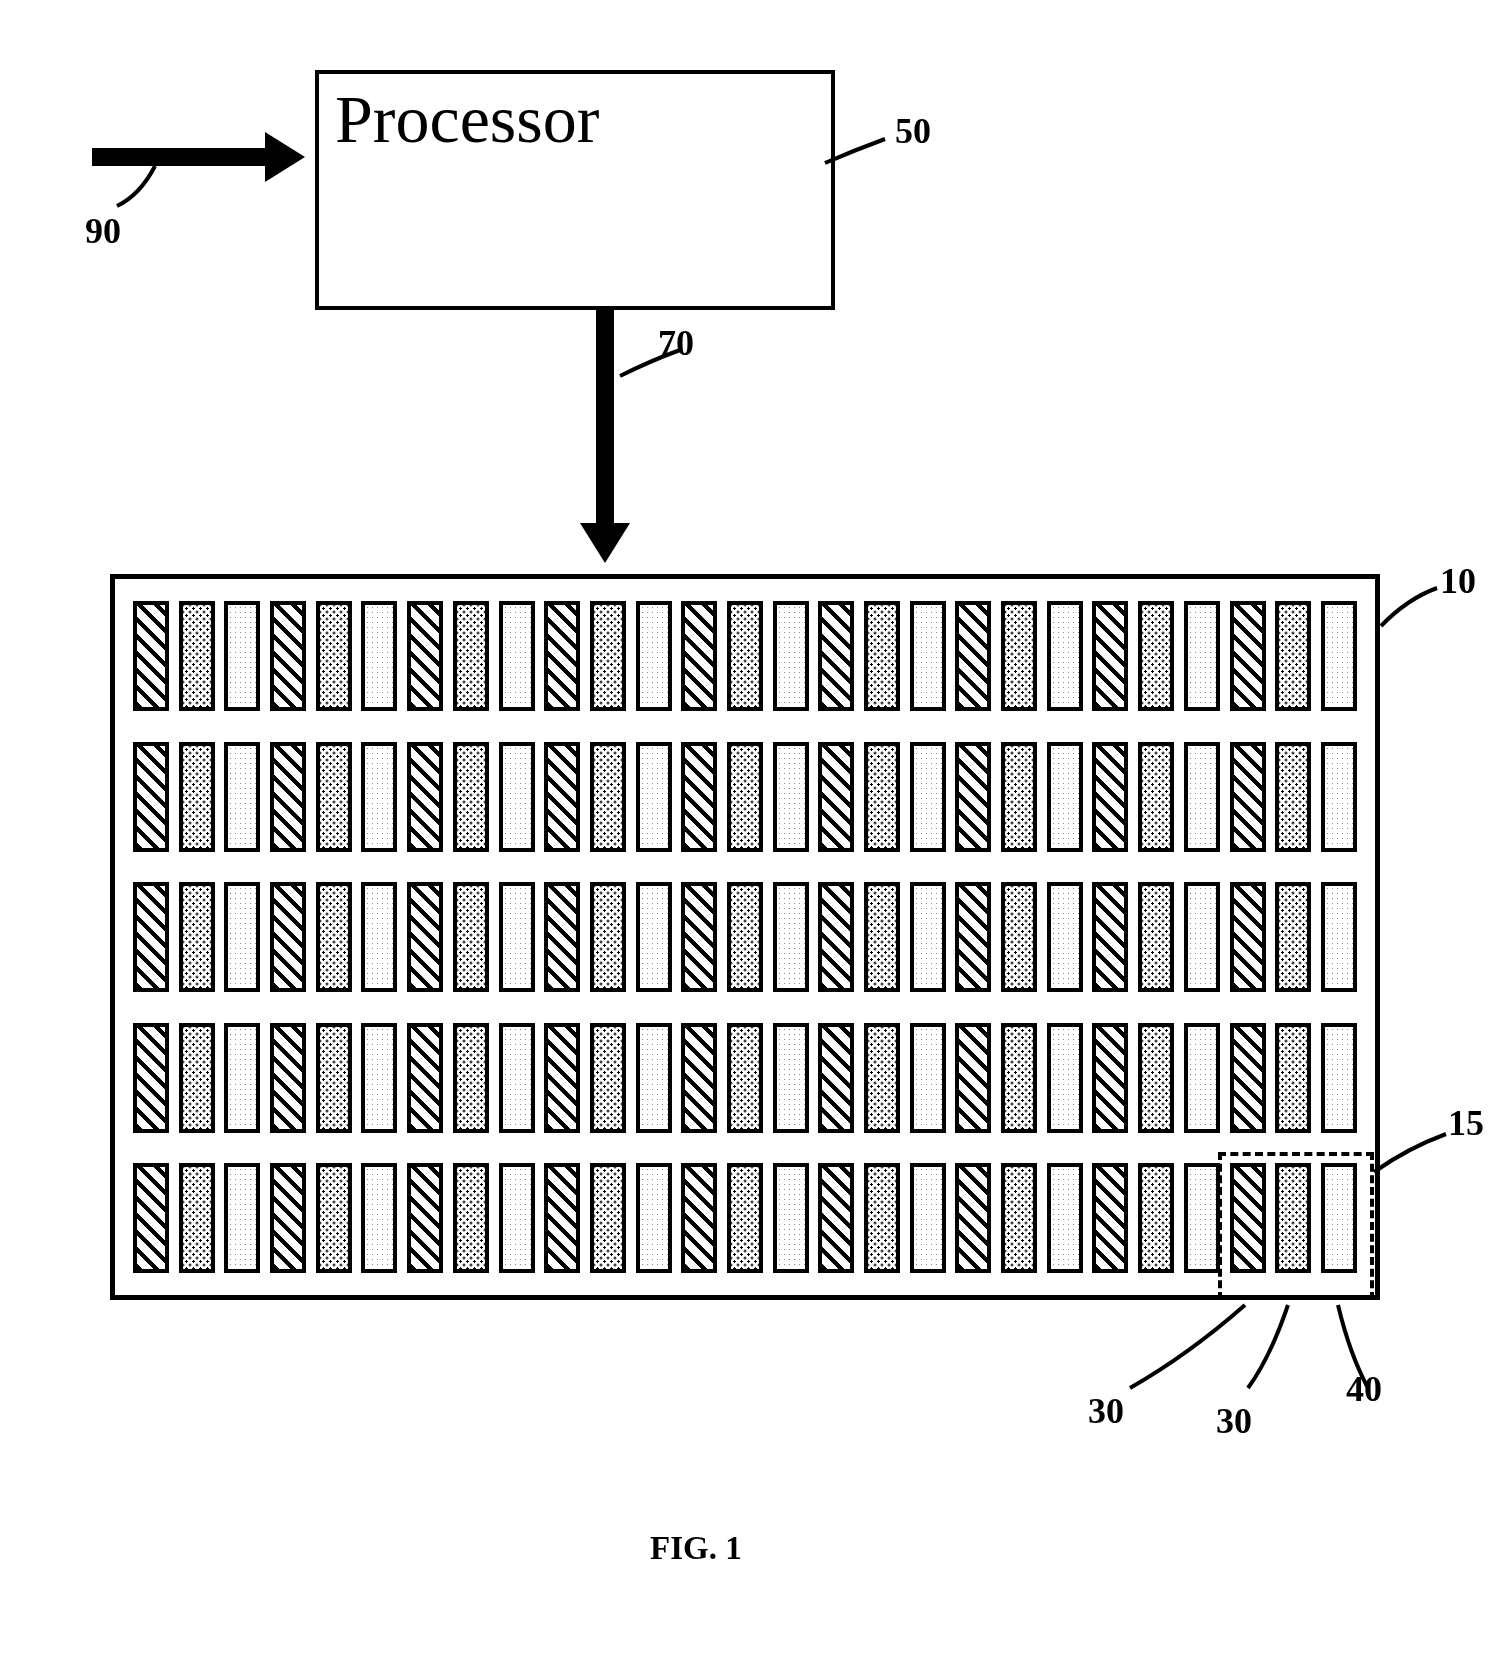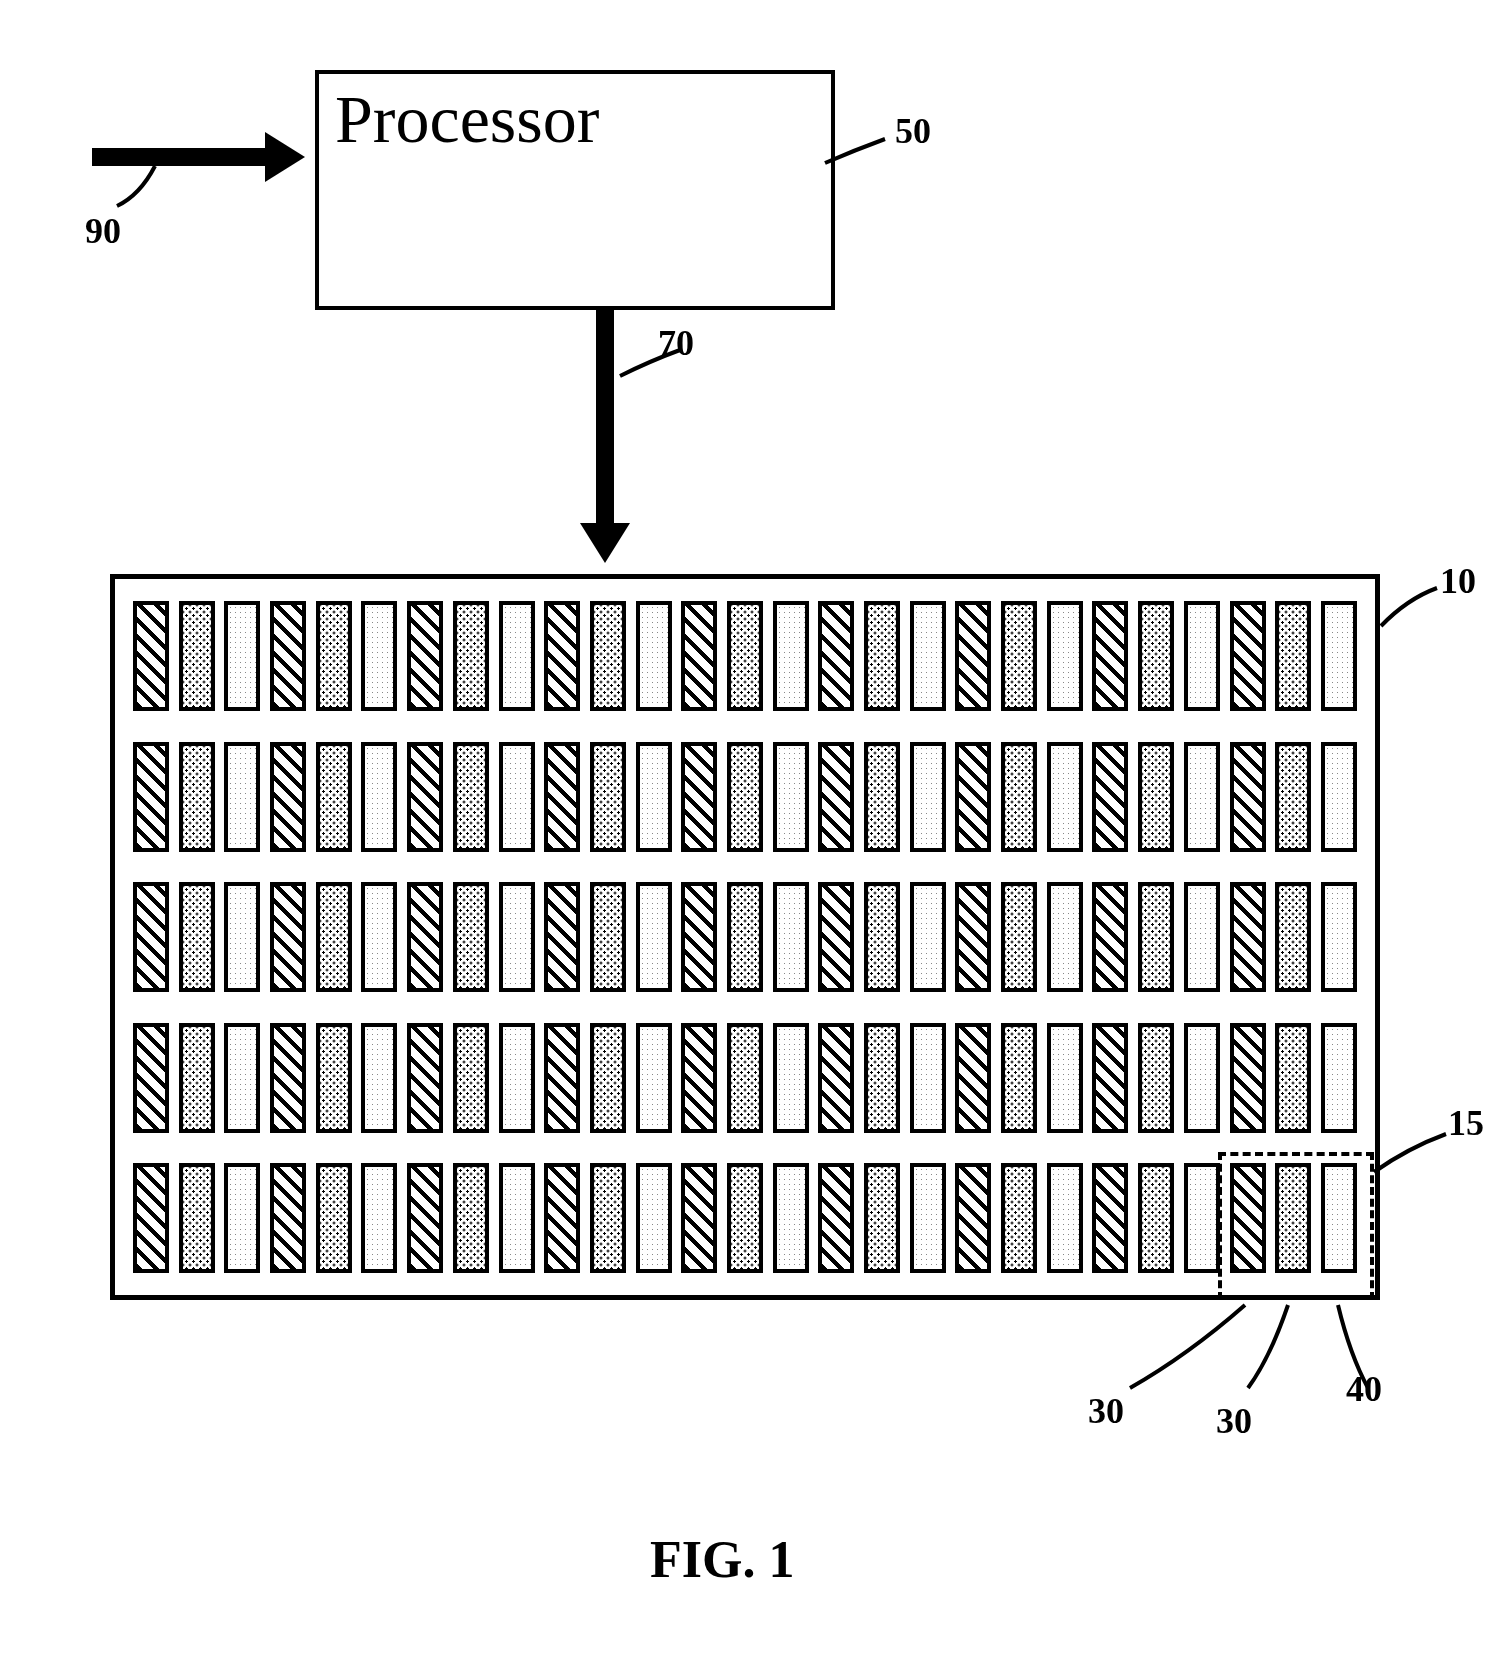--- a/index.html
+++ b/index.html
@@ -111,21 +111,21 @@
     background-image: radial-gradient(#888 0.9px, transparent 0.9px);
     background-size: 5px 5px;
   }
   .callout-box {
     position: absolute;
     border: 4px dashed #000;
     background: transparent;
   }
   .fig-label {
     position: absolute;
-    font-size: 52px;
+    font-size: 33px;
     font-weight: bold;
   }
 </style>
 </head>
 <body>
 
 <div class="canvas">
 
   <div class="processor-box">
     <span>Processor</span>

